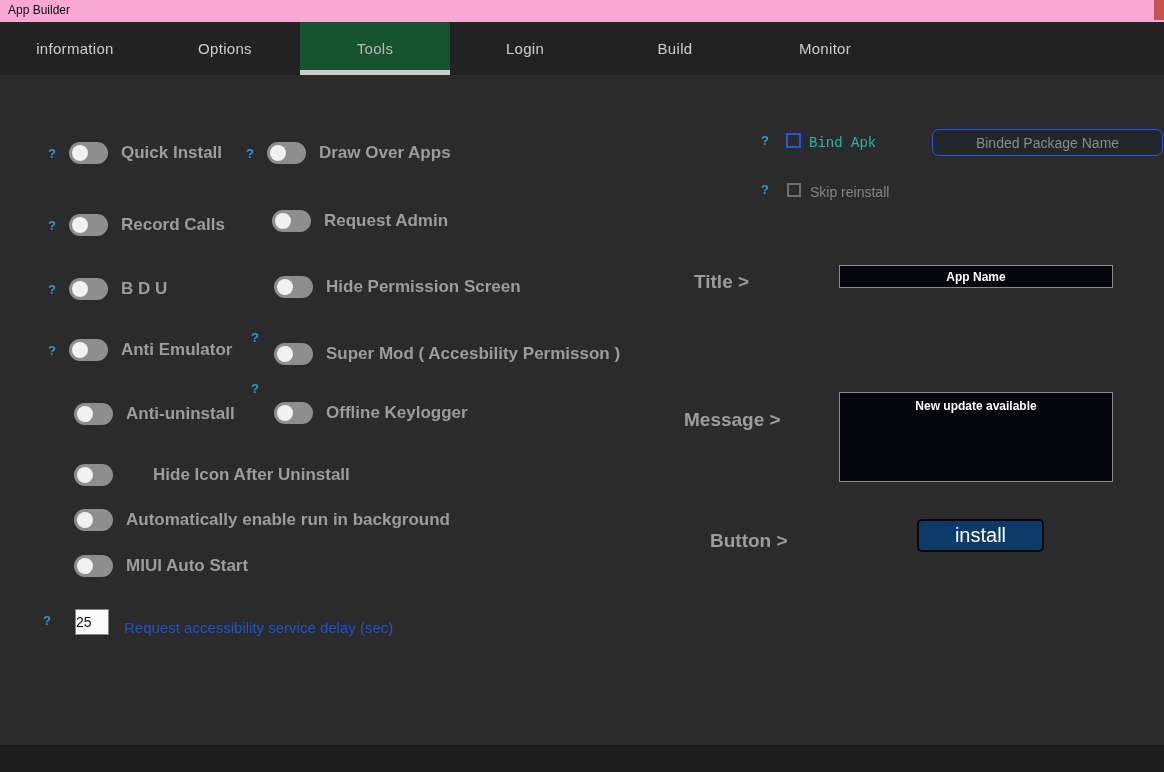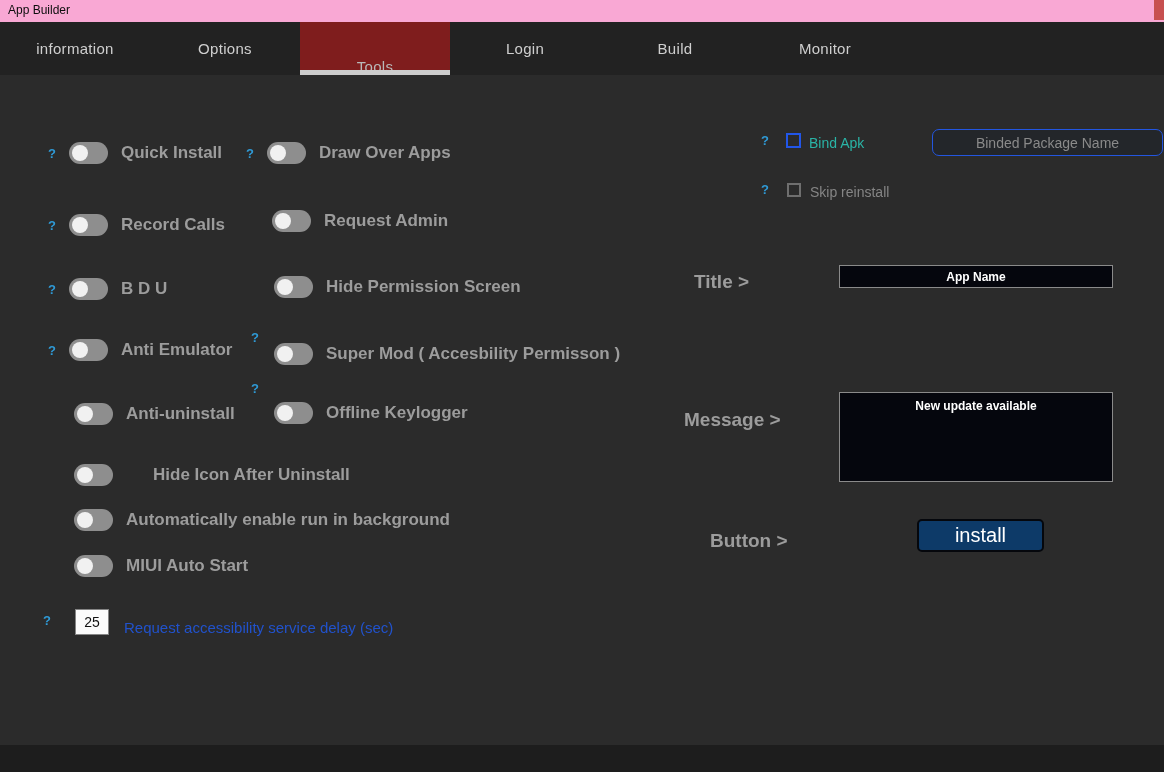--- a/index.html
+++ b/index.html
@@ -11,41 +11,41 @@
   
   .titlebar { position:absolute; left:0; top:0; width:1164px; height:22px; background:#f9a8d4; }
   .app-title { position:absolute; left:8px; top:3px; font-size:12px; color:#0d0d0d; }
   .close-btn { position:absolute; right:0; top:0; width:10px; height:20px; background:#c75050; }
   
   .tabbar { position:absolute; left:0; top:22px; width:1164px; height:53px; background:#222222; display:flex; }
   .tab {
     width:150px; height:53px; display:flex; align-items:center; justify-content:center;
     font-size:15px; color:#cfcfcf; letter-spacing:.3px; position:relative; cursor:pointer;
   }
-  .tab.active { background:#7f1d1d; color:#b9b9b9;align-items:flex-end; }
+  .tab.active { background:#14532d; color:#b9b9b9; }
   .tab-underline { position:absolute; left:0; bottom:0; width:100%; height:5px; background:#cdcdcd; }
   
   .titem { position:absolute; display:flex; align-items:center; gap:13px; }
   .help { color:#2f9ad6; font-weight:bold; font-size:13px; }
   .help.float { position:absolute; }
   .toggle { width:39px; height:22px; border-radius:11px; background:#8e8e8e; position:relative; flex:none; cursor:pointer; }
   .knob { position:absolute; left:3px; top:3px; width:16px; height:16px; border-radius:50%; background:#f1f1f1; }
   .tlabel { color:#9c9c9c; font-weight:bold; font-size:17px; white-space:nowrap; }
   
   .delay-input {
     position:absolute; left:75px; top:609px; width:34px; height:26px;
-    background:#fbfbfb; border:1px solid #858585; text-align:center; font-size:14px; color:#111;
+    background:#fbfbfb; border:1px solid #858585; text-align:left; font-size:14px; color:#111;
     font-family:"Liberation Sans", sans-serif;
   }
   .delay-label { position:absolute; left:124px; top:619px; color:#2152cc; font-size:15px; }
   
   .cb { position:absolute; background:transparent; cursor:pointer; }
   .cb-blue { left:786px; top:133px; width:15px; height:15px; border:2px solid #2256e8; }
   .cb-gray { left:787px; top:183px; width:14px; height:14px; border:2px solid #6f6f6f; }
-  .bind-label { position:absolute; left:809px; top:135px; color:#2ab4a6; font-size:14px; }
+  .bind-label { position:absolute; left:809px; top:135px; color:#2ab4a6; font-size:14px;font-family:Liberation Mono, monospace; }
   .skip-label { position:absolute; left:810px; top:184px; color:#858585; font-size:14px; }
   .package-input {
     position:absolute; left:932px; top:129px; width:231px; height:27px;
     background:#23262a; border:1px solid #2356e0; border-radius:7px;
     color:#9a9a9a; text-align:center; font-size:14px; outline:none;
     font-family:"Liberation Sans", sans-serif;
   }
   .package-input::placeholder { color:#8a8a8a; opacity:1; }
   
   .section-label { position:absolute; color:#9c9c9c; font-weight:bold; font-size:19px; white-space:nowrap; }

